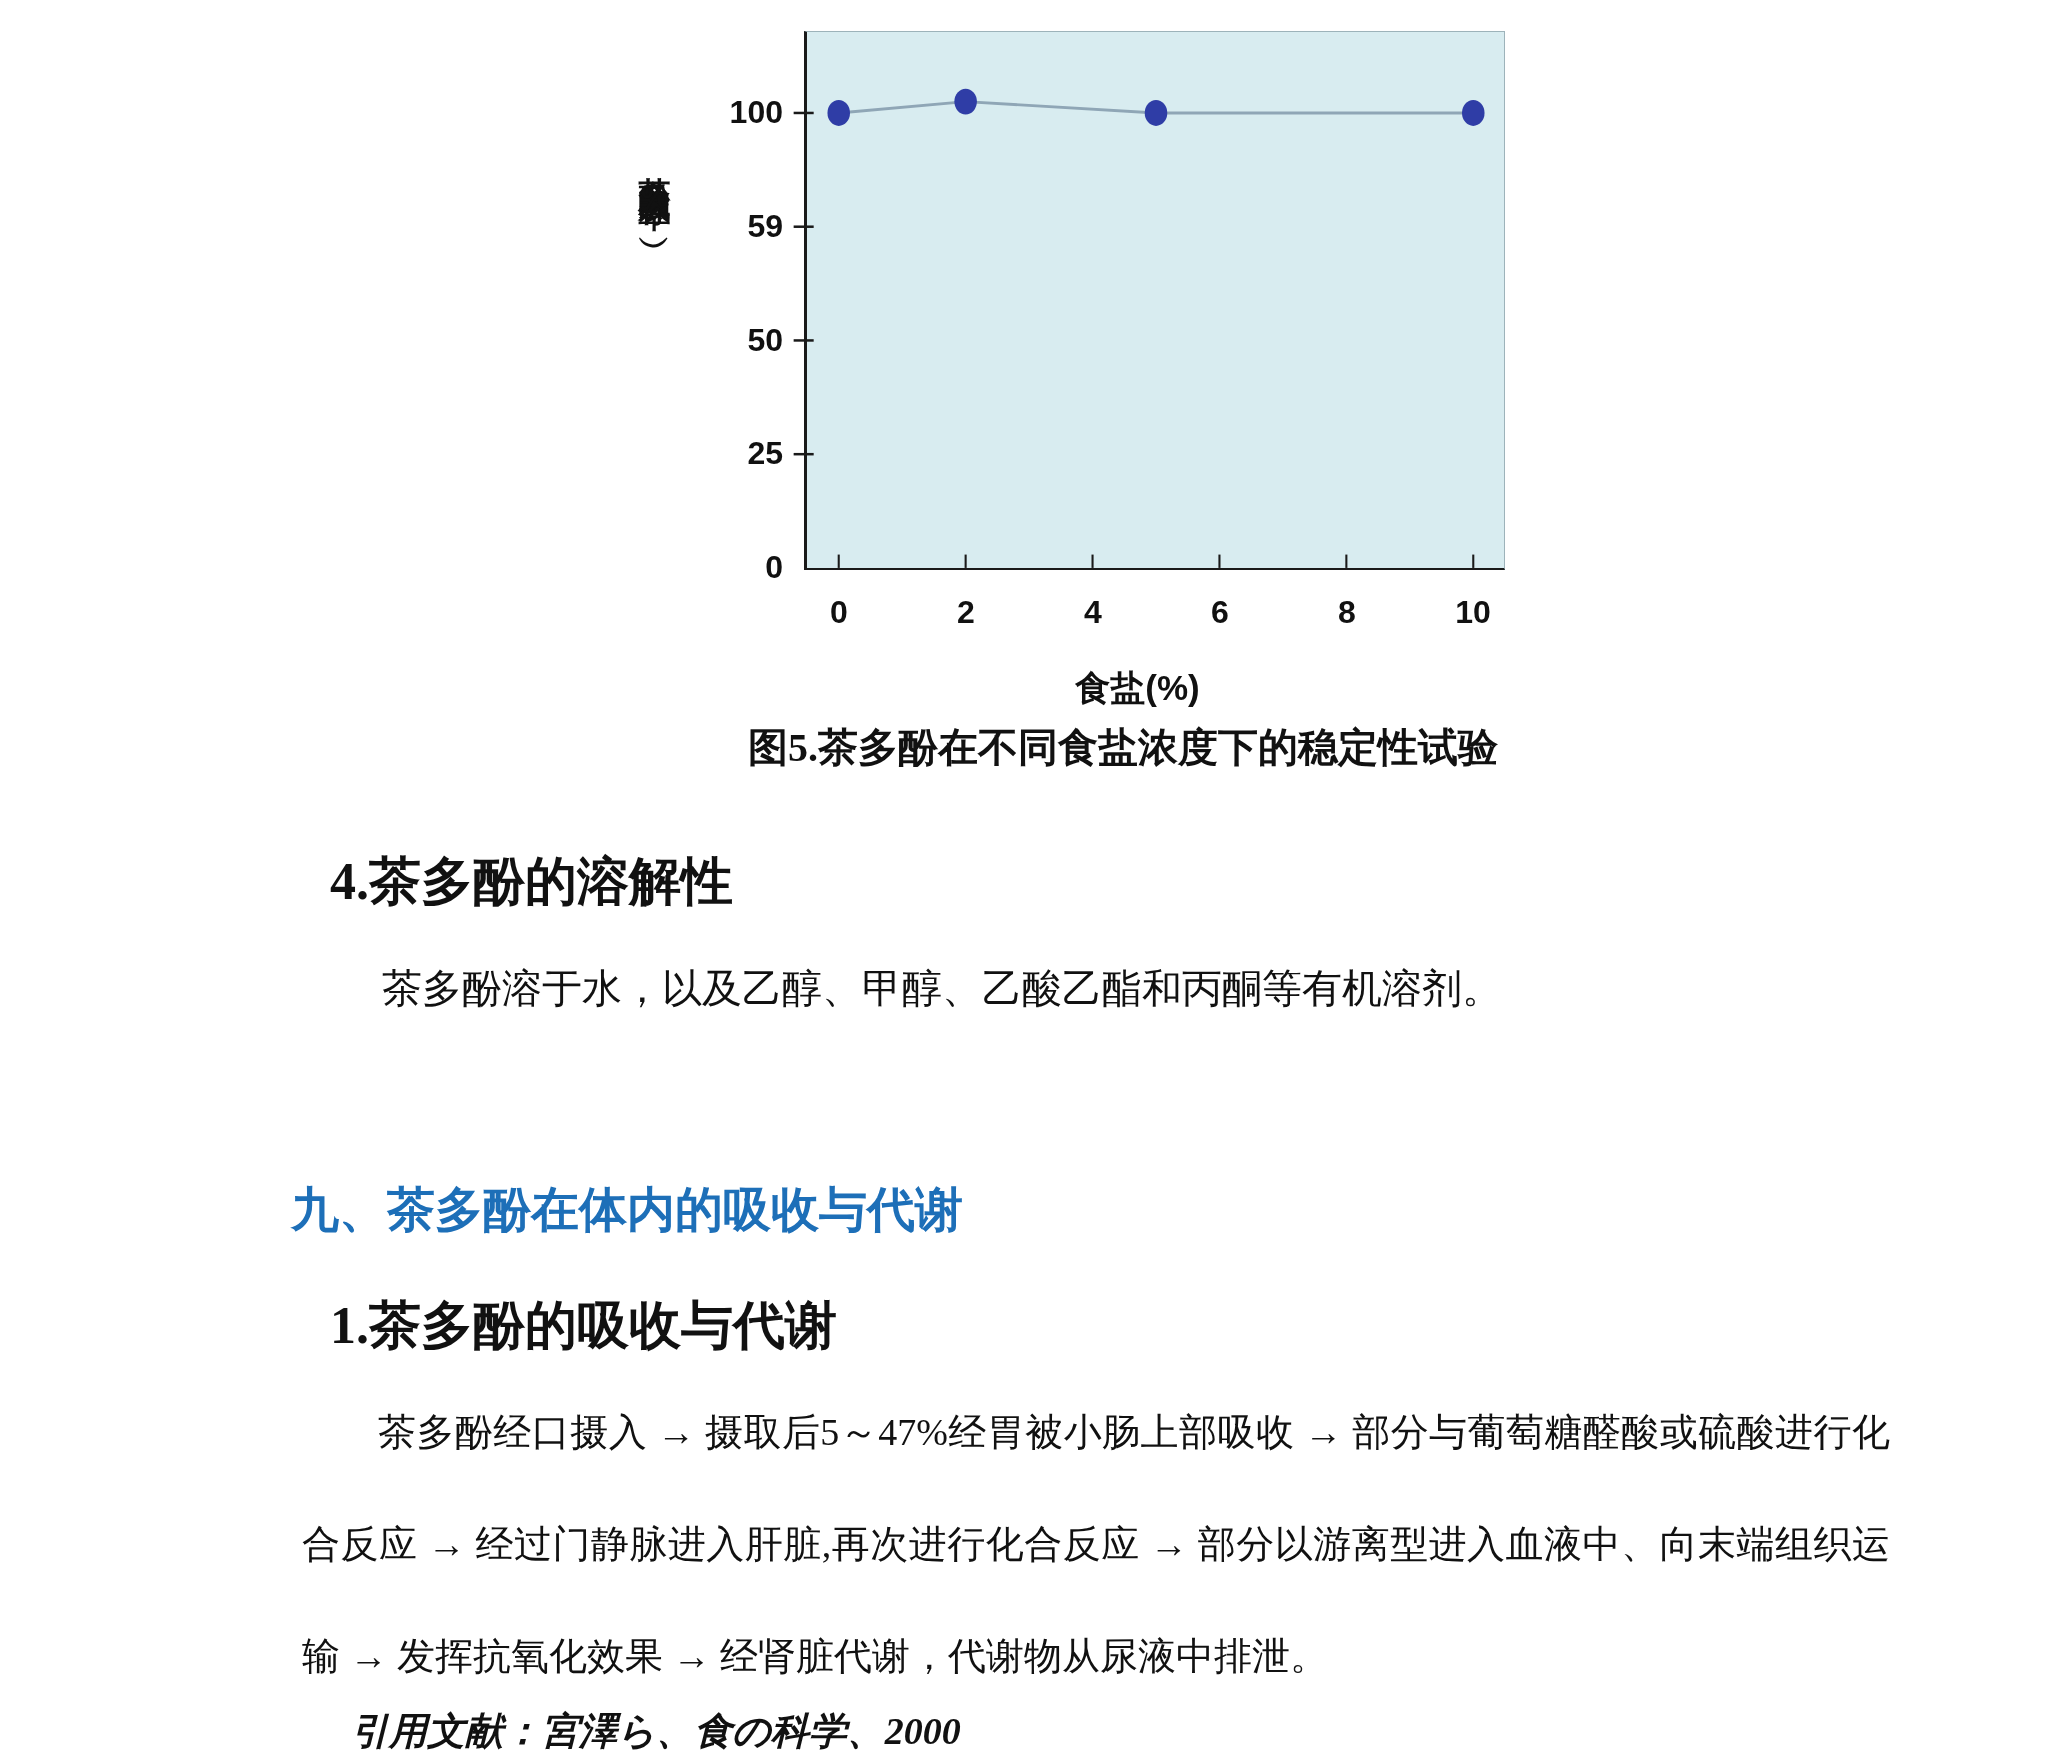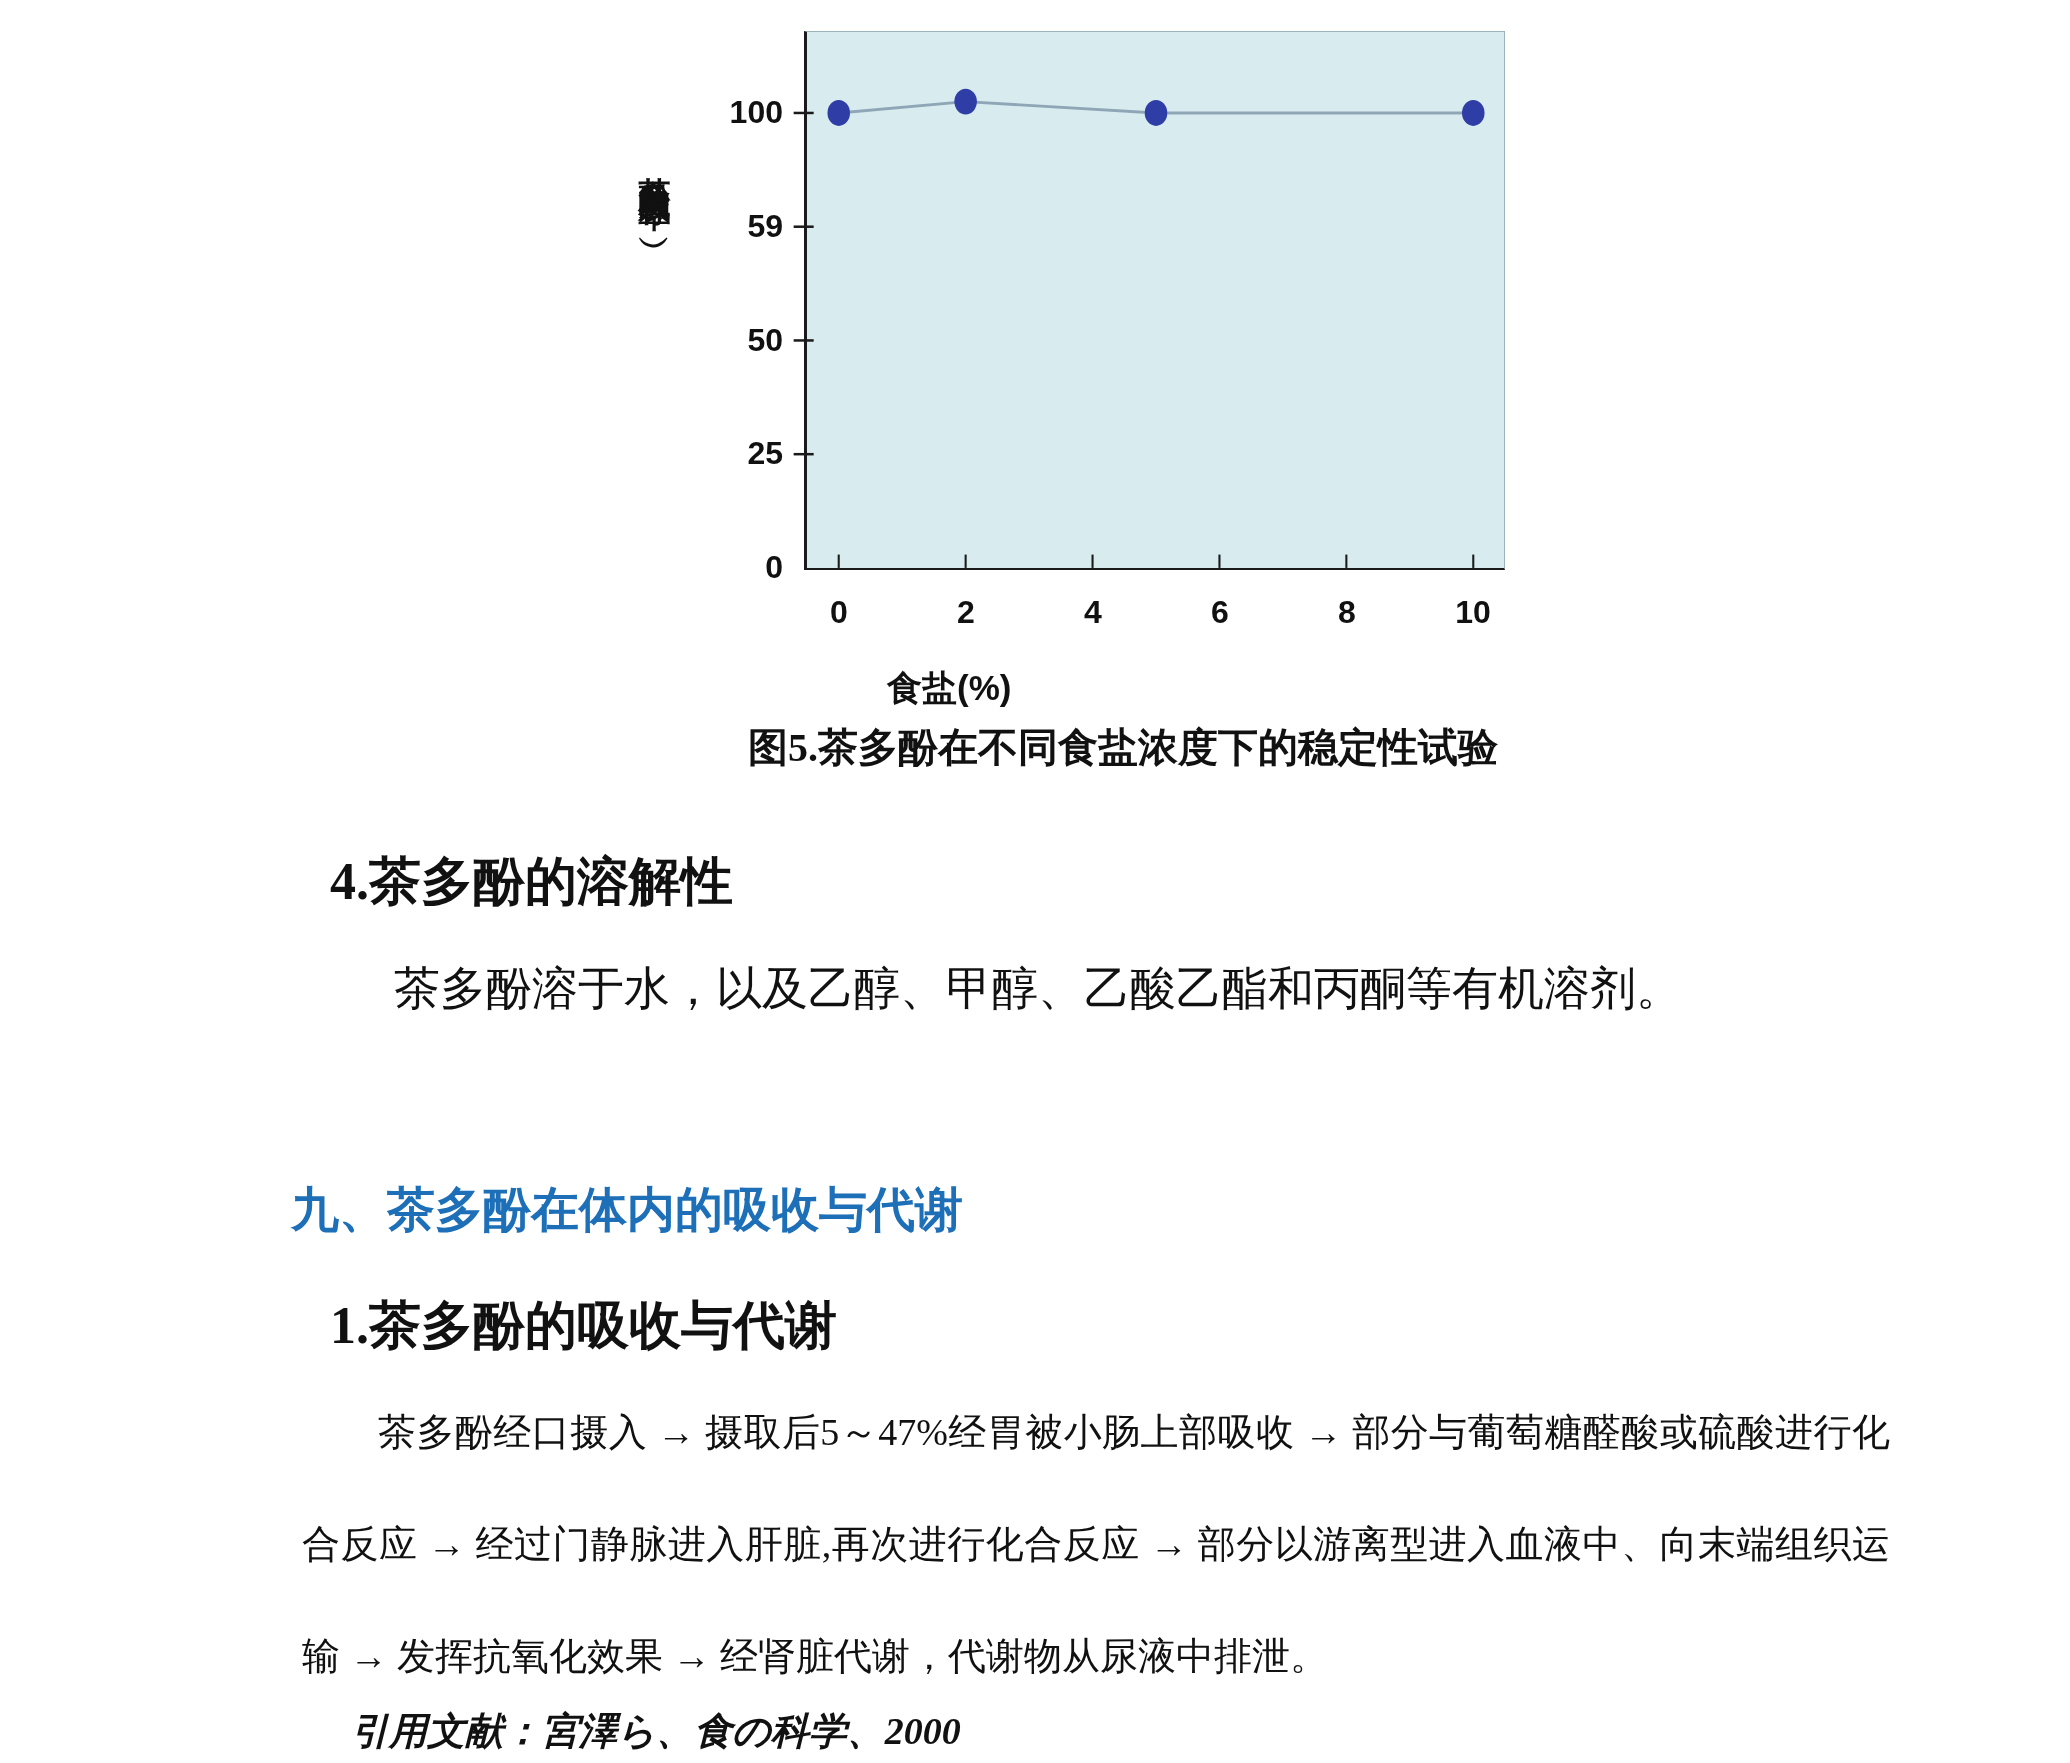--- a/index.html
+++ b/index.html
@@ -34,41 +34,41 @@
   }
   .tick-label {
     position: absolute;
     font-family: "Liberation Sans", sans-serif;
     font-size: 32px; font-weight: 700; color: #111;
     line-height: 43px; height: 43px;
   }
   .y-tick-label { width: 109px; text-align: right; }
   .x-tick-label { width: 100px; text-align: center; }
   .x-axis-label {
-    left: 887px; top: 665px; width: 501px; 
+    left: 887px; top: 665px; width: 501px; text-align: center;
     font-family: "Liberation Sans", sans-serif;
     font-size: 35px; font-weight: 700;
   }
   .chart-annotation {
     left: 998px; top: 422px; width: 484px;
     font-family: "Liberation Sans", sans-serif;
     font-size: 26px; font-weight: 700; line-height: 38px;
     white-space: pre-line; color: #111;
   }
   .figure-caption {
     left: 284px; top: 718px; width: 1678px; text-align: center;
     font-size: 40px; font-weight: 700; line-height: 60px;
   }
 
   
   .sub-heading {
     left: 330px; font-size: 52px; font-weight: 700; line-height: 60px;
   }
   .body-par {
-    left: 302px; width: 1588px; font-size: 46px; line-height: 61px;
+    left: 302px; width: 1588px; font-size: 40px; line-height: 61px;
     text-indent: 2em;
   }
   #solubility-heading { top: 852px; }
   #solubility-body   { top: 958px; }
   #chapter-heading {
     left: 291px; top: 1173px;
     font-size: 48px; font-weight: 700; line-height: 73px;
   }
   #absorption-heading { top: 1296px; }
   #absorption-body {

